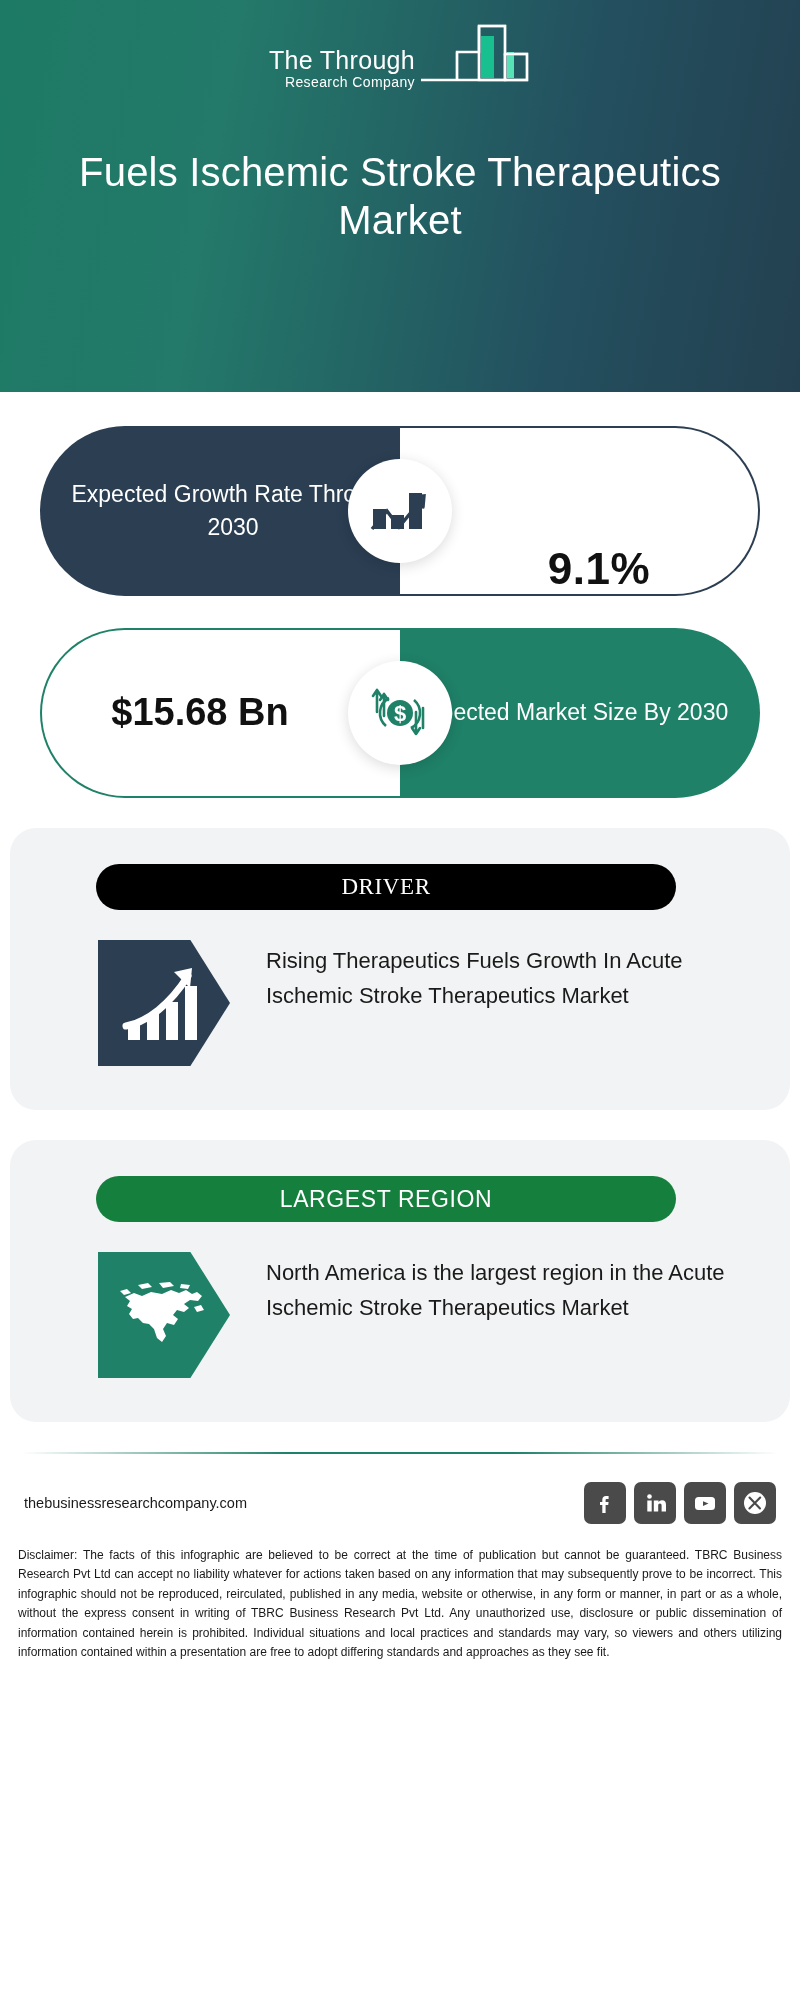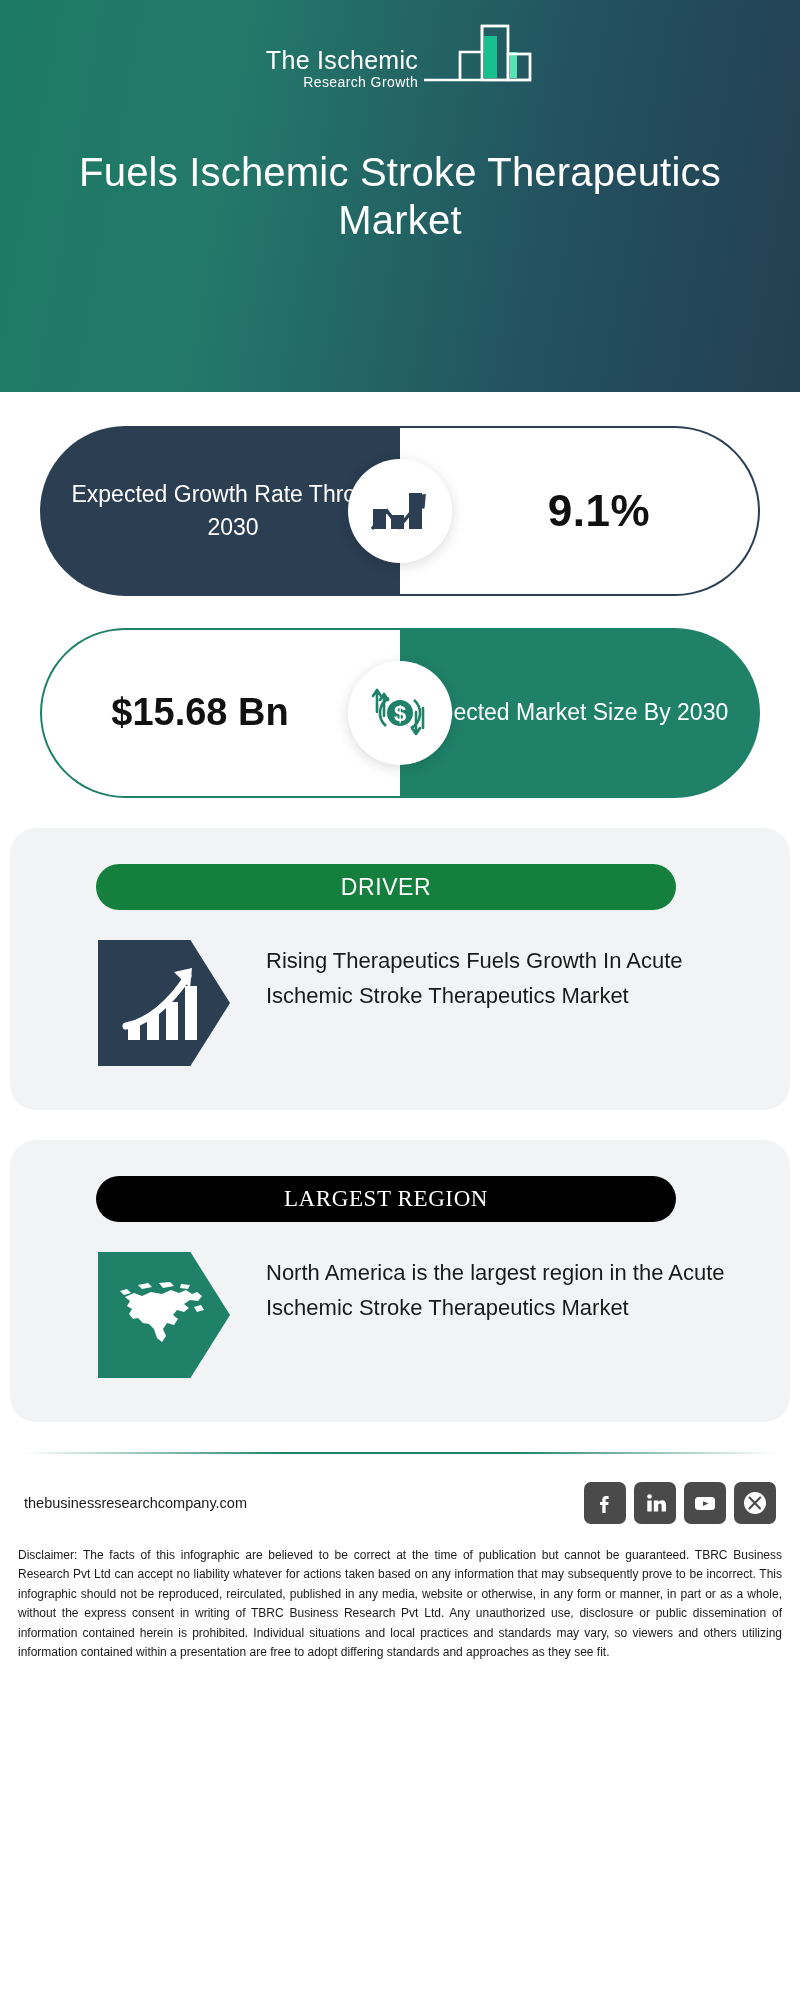--- a/index.html
+++ b/index.html
@@ -64,21 +64,21 @@
     align-items: center; justify-content: center;
     color: #fff; font-size: 23px; line-height: 1.45; text-align: center;
     padding-left: 26px;
   }
   .c1-right {
     width: 50%;
     background: #fff;
     border: 2px solid #2b3e52;
     border-left: none;
     border-radius: 0 85px 85px 0;
-    display: flex; align-items: center; justify-content: center;
+    display: flex; align-items: flex-end; justify-content: center;
     padding-left: 40px;
   }
   .c1-value { font-size: 44px; font-weight: bold; color: #111; letter-spacing: .5px; }
 
   
   .c2-left {
     width: 50%;
     background: #fff;
     border: 2px solid #1f8168;
     border-right: none;
@@ -119,22 +119,22 @@
     padding: 36px 0 44px 0;
   }
   .pill {
     width: 580px;
     margin: 0 auto 0 86px;
     height: 46px;
     border-radius: 23px;
     display: flex; align-items: center; justify-content: center;
     color: #fff; font-size: 23px; letter-spacing: .6px;
   }
-  .pill.navy { background: #15803d; }
-  .pill.teal { background: #000000; font-family: Liberation Serif, serif; }
+  .pill.navy { background: #000000; font-family: Liberation Serif, serif; }
+  .pill.teal { background: #15803d; }
 
   .panel-body {
     display: flex; align-items: flex-start;
     margin-top: 30px; padding-left: 88px; padding-right: 60px;
     gap: 36px;
   }
   .hex-icon {
     flex: 0 0 auto;
     width: 132px; height: 126px;
     clip-path: polygon(0 0, 70% 0, 100% 50%, 70% 100%, 0 100%);
@@ -172,22 +172,22 @@
 </style>
 </head>
 <body>
 
 <div class="page">
 
   <div class="header">
 
     <div class="logo-wrap">
       <div class="logo-text">
-        <div class="logo-line1">The Ischemic</div>
-        <div class="logo-line2">Research Growth</div>
+        <div class="logo-line1">The Through</div>
+        <div class="logo-line2">Research Company</div>
       </div>
       <div class="logo-mark">
         <svg width="112" height="66" viewBox="0 0 112 66">
           <g fill="none" stroke="#ffffff" stroke-width="2.4">
             <path d="M2 58 H38 V30 H60 V4 H86 V32 H108 V58 H2"></path>
             <path d="M38 30 V58 M60 4 V58 M86 32 V58"></path>
           </g>
           <rect x="62" y="14" width="13" height="42" fill="#18c08f"></rect>
           <rect x="88" y="30" width="7" height="26" fill="#58e3b7"></rect>
           <g fill="none" stroke="#ffffff" stroke-width="2.4">

